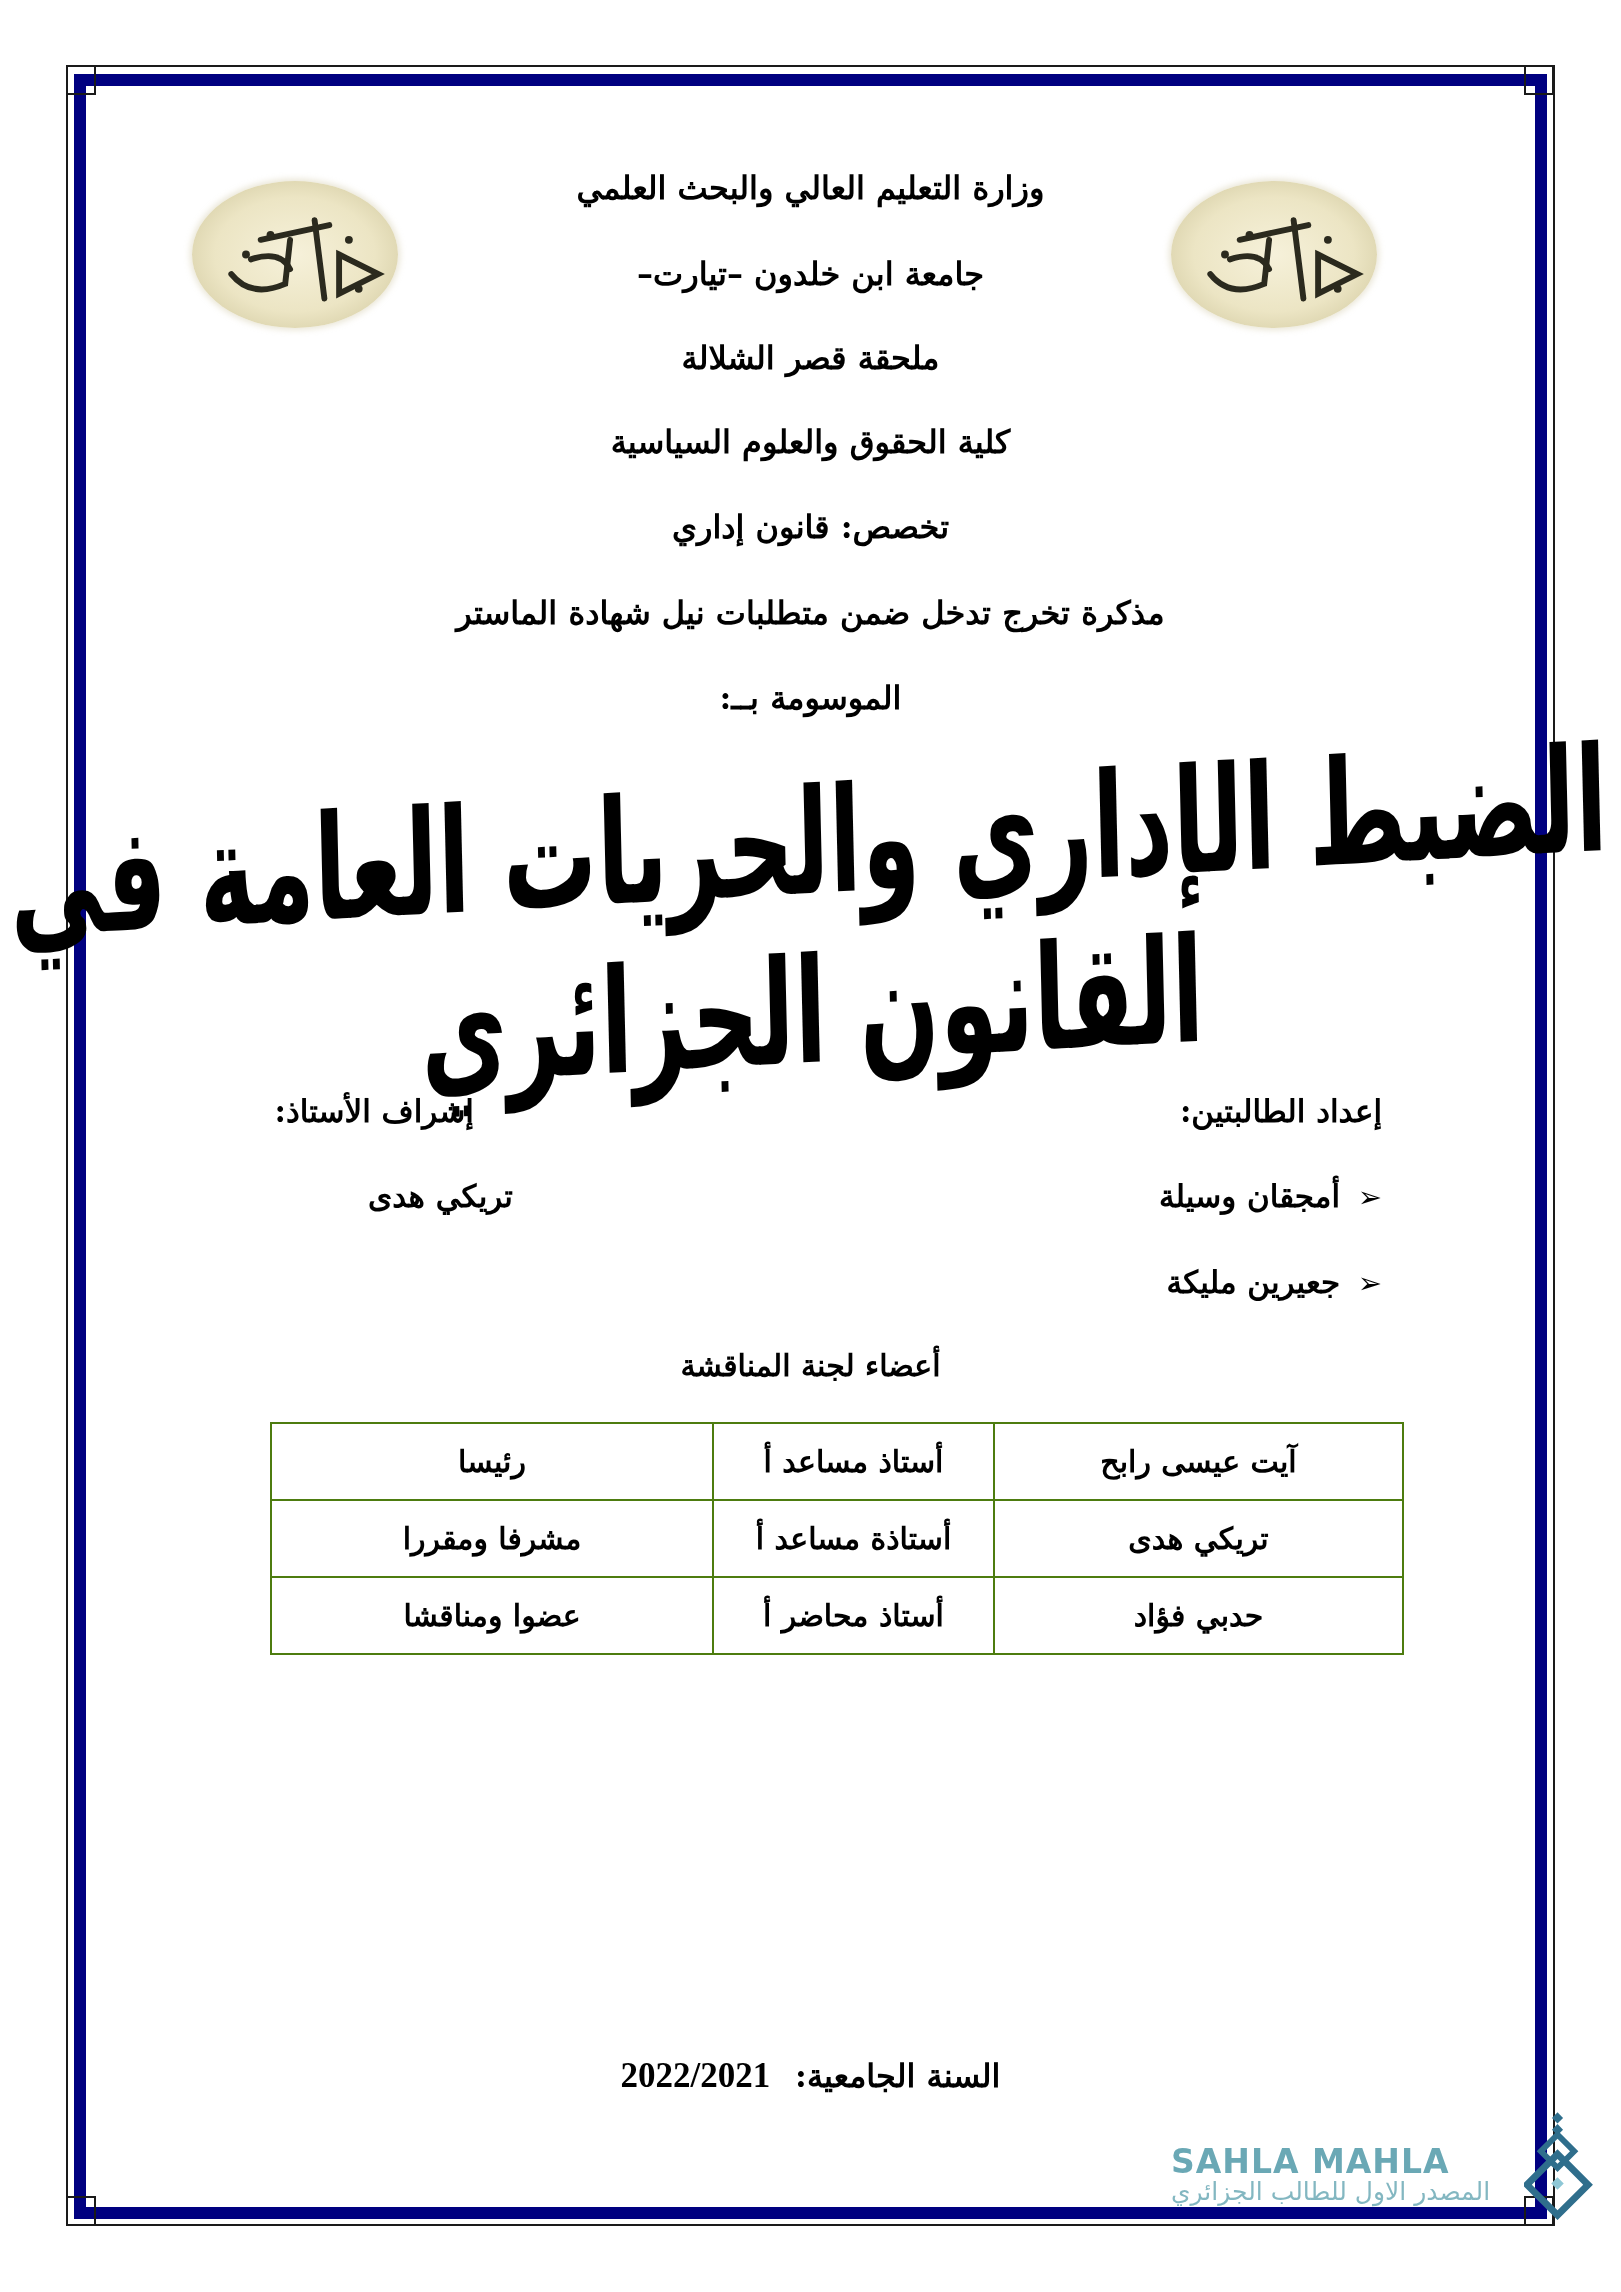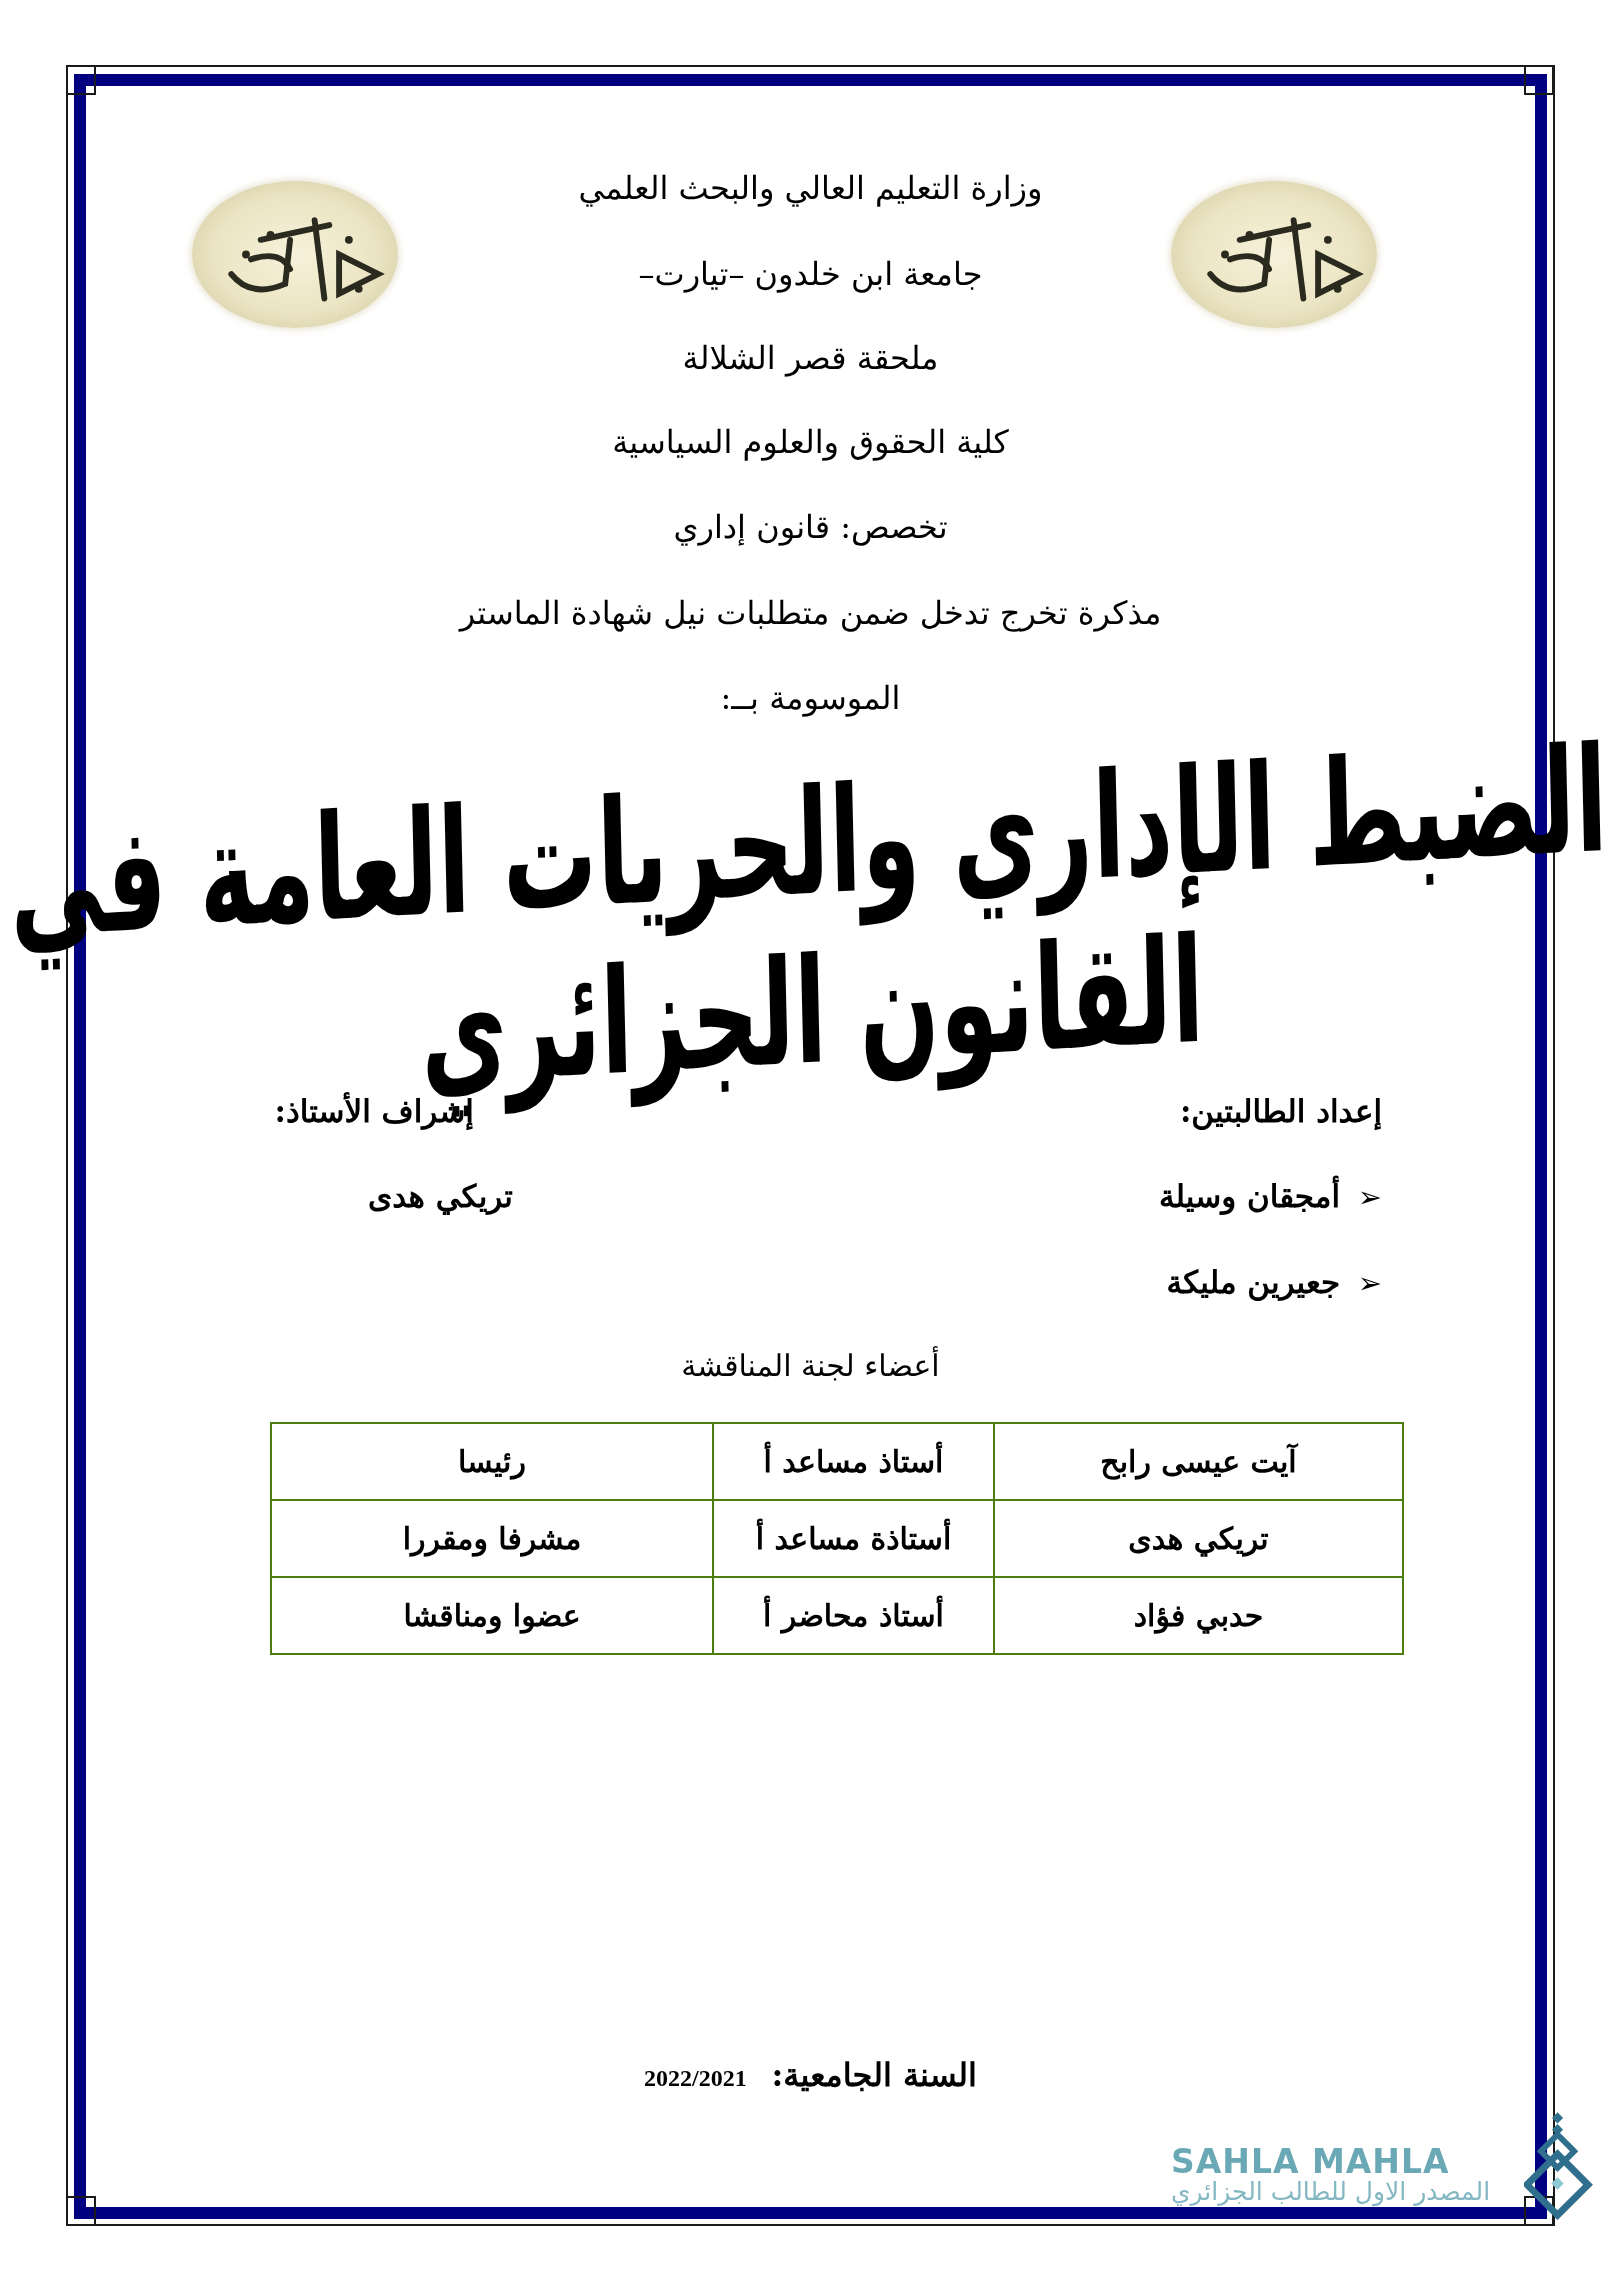--- a/index.html
+++ b/index.html
@@ -4,34 +4,34 @@
 <style>
   html, body { margin:0; padding:0; background:#ffffff; }
   body { width:1621px; height:2293px; position:relative; overflow:hidden;
          font-family:"DejaVu Serif", "Liberation Serif", serif; color:#000; }
   
   .border-black { position:absolute; left:66px; top:65px; width:1489px; height:2161px;
                   border:2px solid #1a1a1a; box-sizing:border-box; }
   .border-blue { position:absolute; left:74px; top:74px; width:1473px; height:2145px;
                  border:12.7px solid #000080; box-sizing:border-box; }
   .corner { position:absolute; width:30px; height:30px; border:2px solid #1a1a1a; box-sizing:border-box; background:transparent; }
-  .line { position:absolute; left:0; right:0; text-align:center; direction:rtl; font-weight:normal; }
+  .line { position:absolute; left:0; right:0; text-align:center; direction:rtl; font-weight:bold; }
   .hdr { font-size:32px; }
   .title { font-family:"DejaVu Sans", "Liberation Sans", sans-serif; font-size:94px; font-weight:900;
            transform:scaleY(1.55) rotate(-2deg); letter-spacing:-2px; }
   .seal { position:absolute; width:206px; height:147px; border-radius:50%;
           background:radial-gradient(ellipse at center, #f6f1da 0%, #ece5c4 55%, #d6cea6 85%, #f7f4ea 100%);
           box-shadow:0 0 5.9px 2px rgba(200,190,150,0.4); overflow:hidden; }
   .seal svg { width:100%; height:100%; }
   .row-lbl { position:absolute; direction:rtl; font-weight:bold; font-size:31px; }
   .bullet { font-family:"DejaVu Sans", sans-serif; font-size:29px; margin-left:17.6px; }
   table.committee { position:absolute; left:270px; top:1422px; width:1134px; border-collapse:collapse; direction:rtl; }
   table.committee td { border:2px solid #4d7c0f; height:73px; text-align:center; font-weight:bold; font-size:30px; }
   .footer { position:absolute; left:0; right:0; top:2056px; text-align:center; direction:rtl; font-weight:bold; font-size:32px; }
-  .footer .yr { font-family:"Liberation Serif", serif; font-size:24px; margin-right:13.7px;text-align:center; }
+  .footer .yr { font-family:"Liberation Serif", serif; font-size:35px; margin-right:13.7px;text-align:center; }
   .wm { position:absolute; left:1171px; top:2142px; color:#5a9fad; font-family:"DejaVu Sans", "Liberation Sans", sans-serif; }
   .wm .en { font-size:33px; letter-spacing:1px; font-weight:bold; opacity:0.9; }
   .wm .ar { font-size:25px; direction:rtl; margin-top:-3.9px; opacity:0.75; }
   .wm-logo { position:absolute; left:1524px; top:2112px; width:69px; height:108px; }
 </style>
 </head>
 <body>
 
 <div class="border-black"></div>
 <div class="border-blue"></div>

